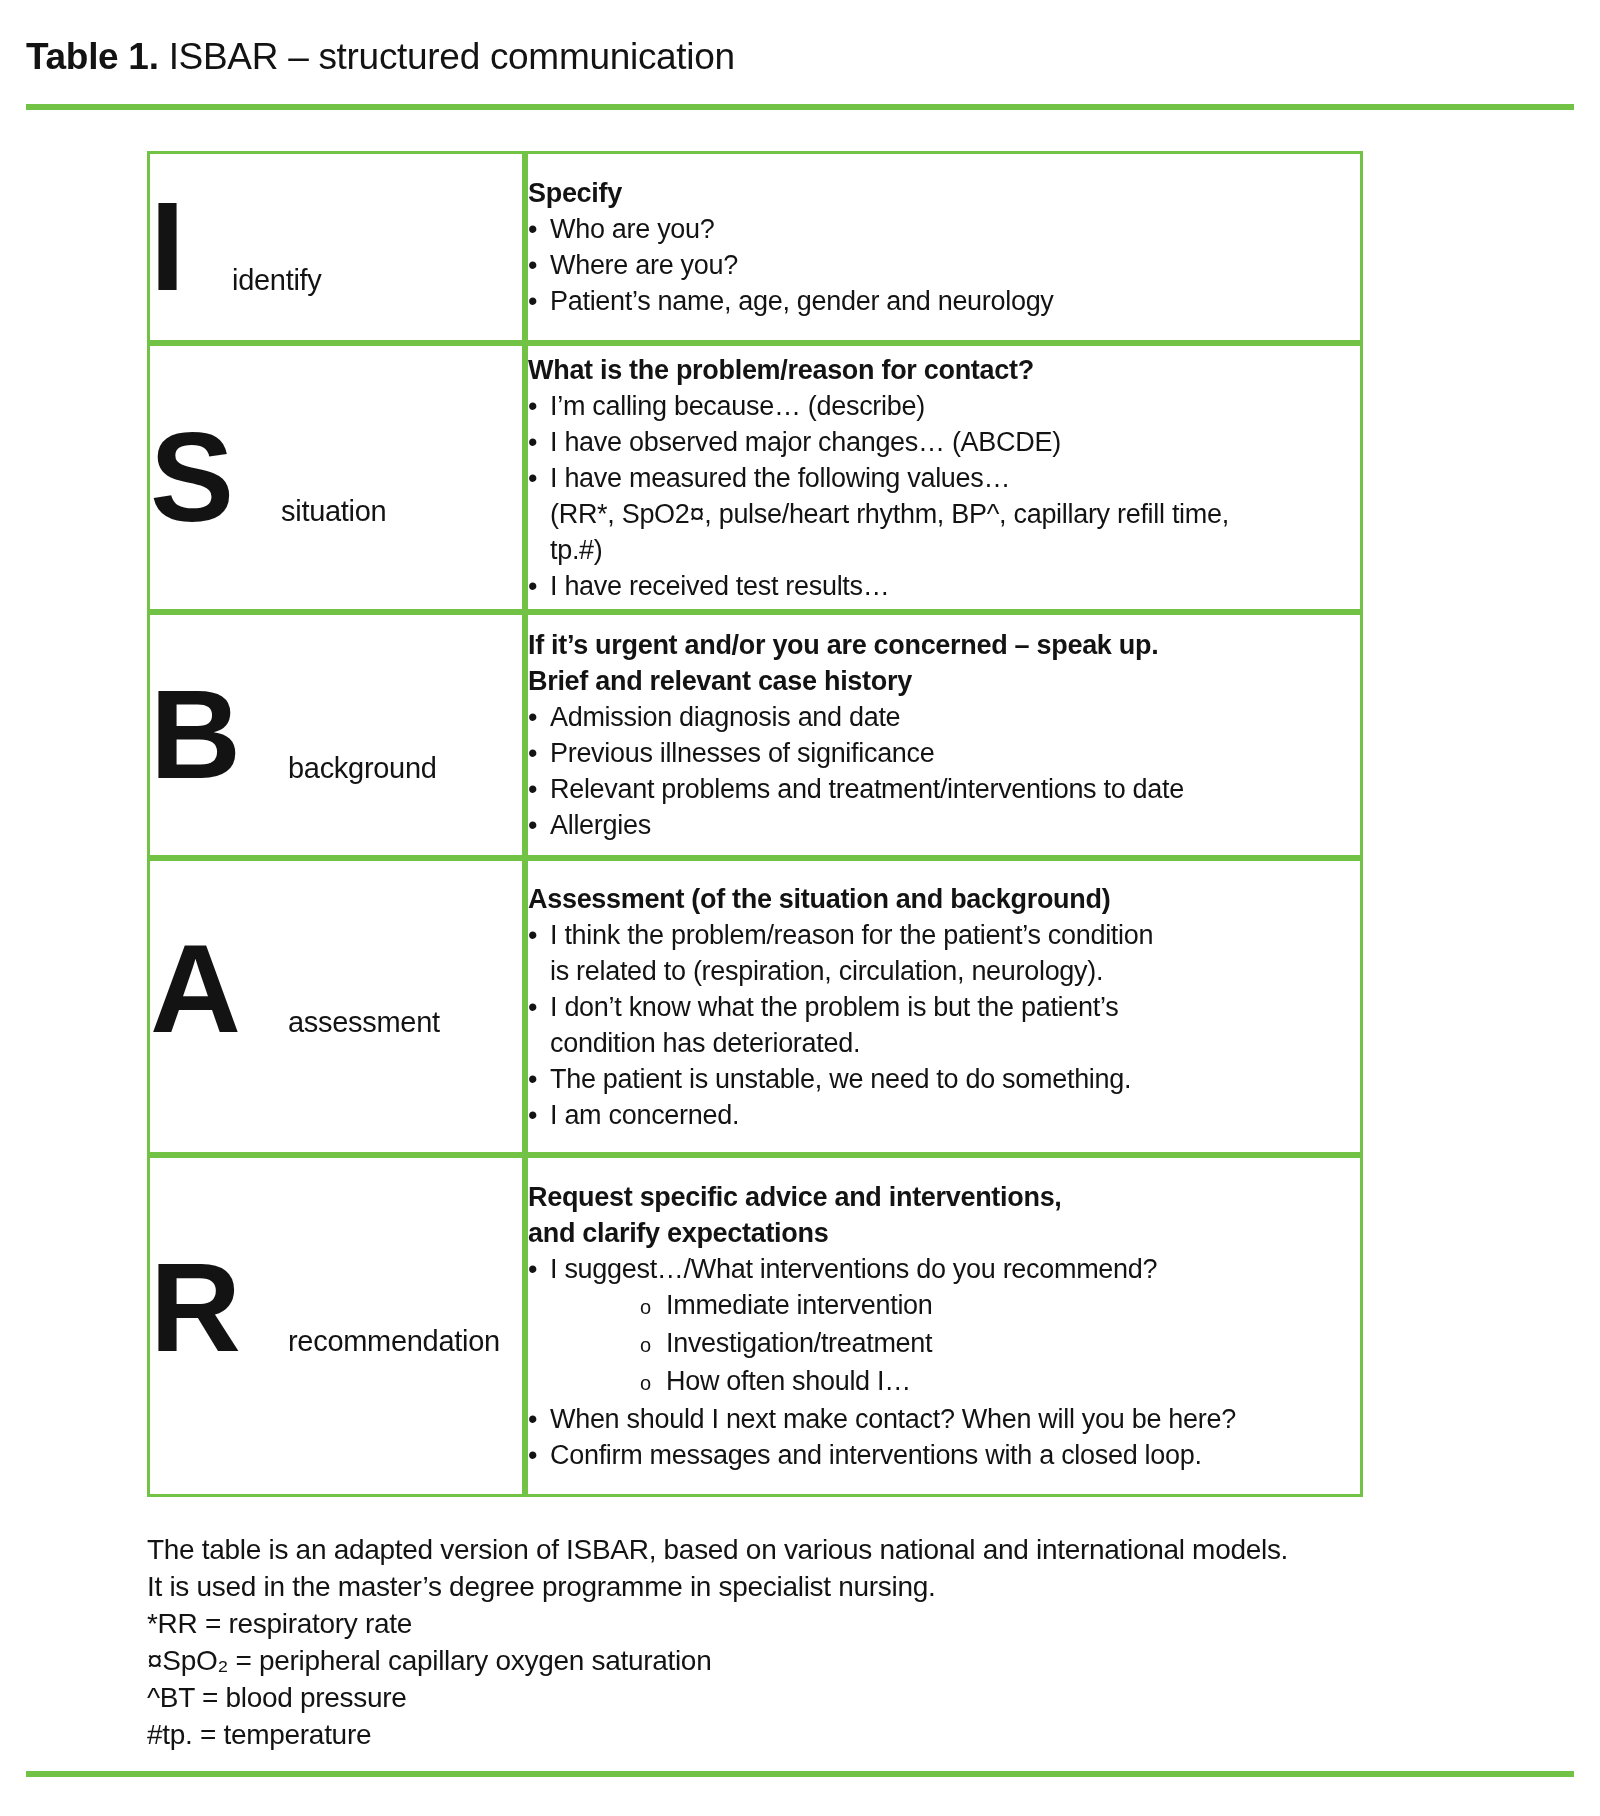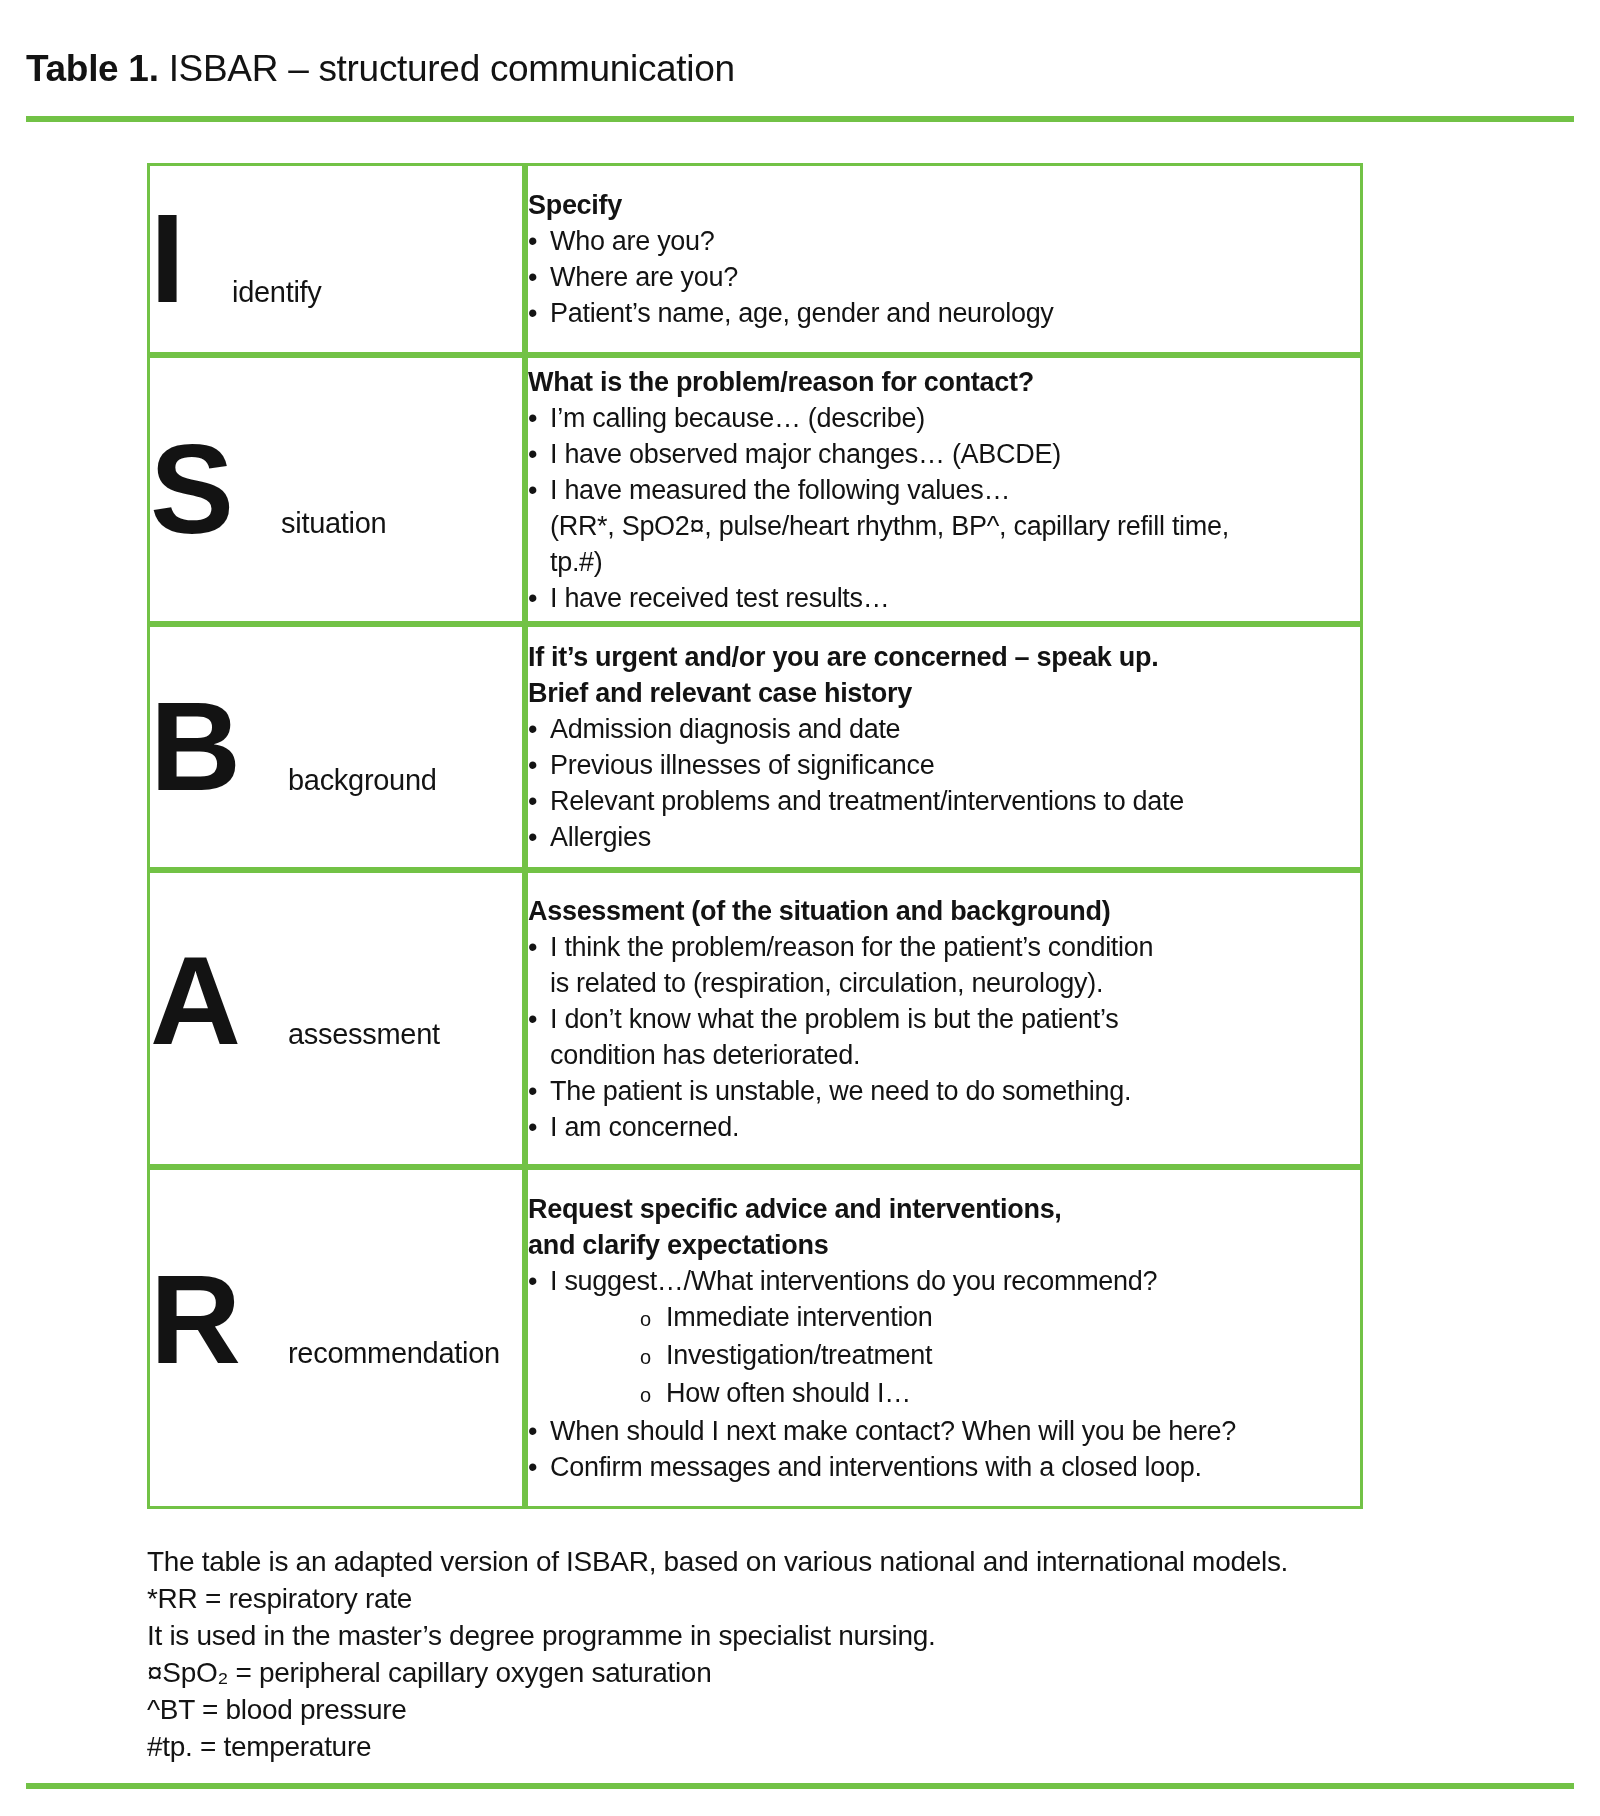--- a/index.html
+++ b/index.html
@@ -7,21 +7,21 @@
     --ink:#131313;
   }
   *{box-sizing:border-box;}
   html,body{margin:0;padding:0;}
   body{
     width:1600px;height:1816px;
     background:#ffffff;color:var(--ink);
     font-family:"Liberation Sans","DejaVu Sans",sans-serif;
     overflow:hidden;
   }
-  .page{width:1600px;height:1614px;padding:16px 26px;border-radius:22px;}
+  .page{width:1600px;height:1614px;padding:4px 26px;border-radius:22px;}
   
   .caption{
     margin:0;padding-top:32px;
     font-size:37px;line-height:42px;font-weight:400;
     letter-spacing:-0.3px;
   }
   .caption .cap-label{font-weight:700;}
   
   .rule{height:6px;background:var(--green);border:0;}
   .rule.top{margin-top:26px;}
@@ -159,22 +159,22 @@
             <div class="line sub"><span class="marker">o</span><span class="text">How often should I…</span></div>
             <div class="line bullet"><span class="marker">•</span><span class="text">When should I next make contact? When will you be here?</span></div>
             <div class="line bullet"><span class="marker">•</span><span class="text">Confirm messages and interventions with a closed loop.</span></div>
           </td>
         </tr>
       </tbody>
   </table>
 
   <div class="footnotes">
       <div class="footnote-line">The table is an adapted version of ISBAR, based on various national and international models.</div>
+      <div class="footnote-line">It is used in the master’s degree programme in specialist nursing.</div>
       <div class="footnote-line">*RR = respiratory rate</div>
-      <div class="footnote-line">It is used in the master’s degree programme in specialist nursing.</div>
       <div class="footnote-line">¤SpO₂ = peripheral capillary oxygen saturation</div>
       <div class="footnote-line">^BT = blood pressure</div>
       <div class="footnote-line">#tp. = temperature</div>
     </div>
 
   <div class="rule bottom"></div>
 
 </div>
 
 </body></html>

